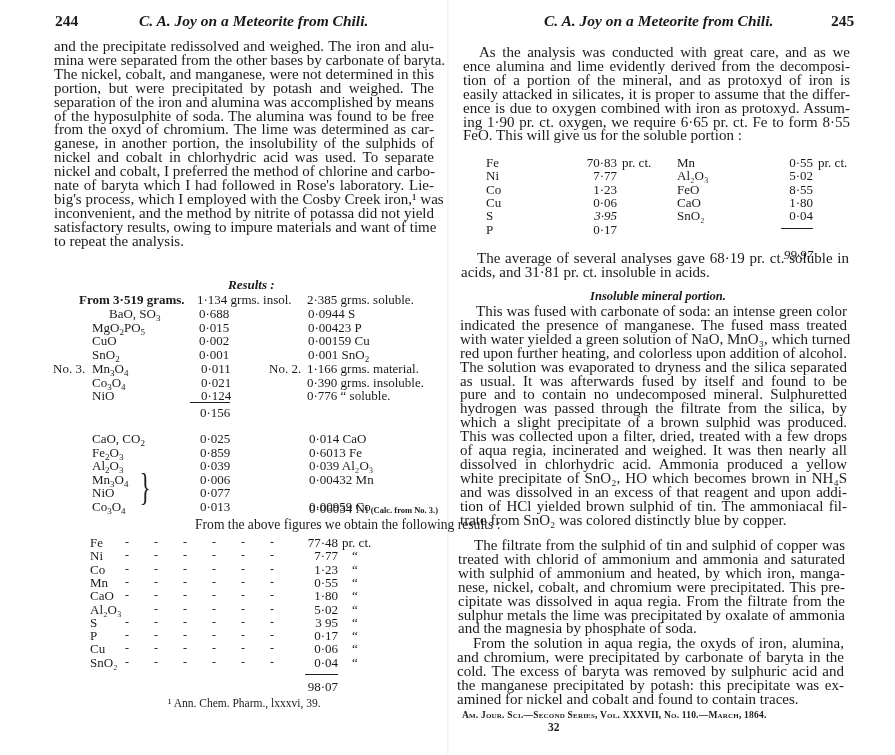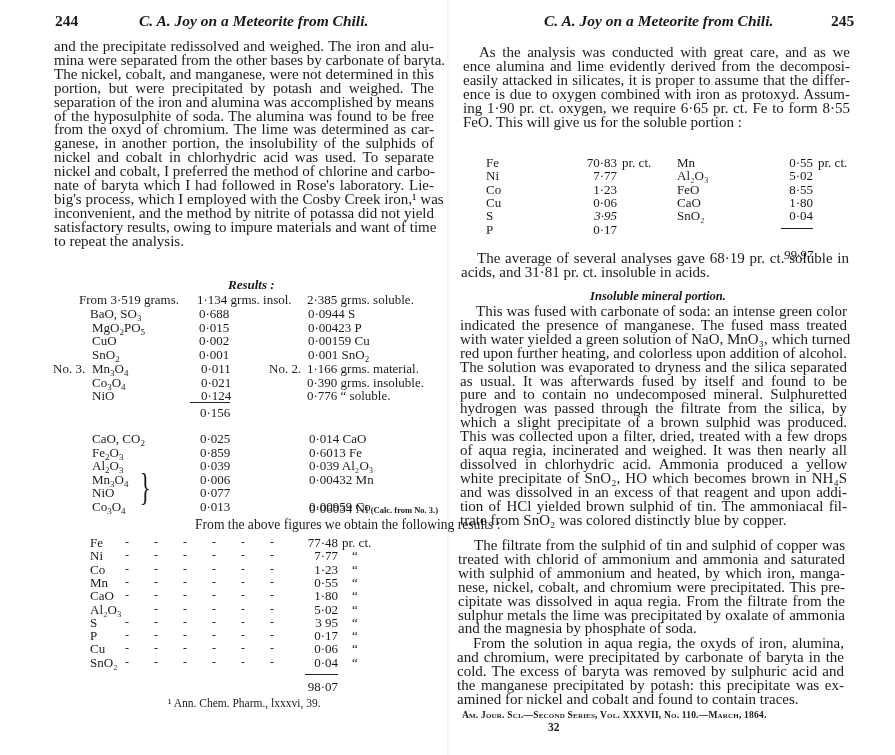--- a/index.html
+++ b/index.html
@@ -49,32 +49,32 @@
       <span class="just-line">nickel and cobalt, I preferred the method of chlorine and carbo-</span>
       <span class="just-line">nate of baryta which I had followed in Rose's laboratory.  Lie-</span>
       <span class="just-line">big's process, which I employed with the Cosby Creek iron,¹ was</span>
       <span class="just-line">inconvenient, and the method by nitrite of potassa did not yield</span>
       <span class="just-line">satisfactory results, owing to impure materials and want of time</span>
       <span style="display: block; white-space: nowrap;">to repeat the analysis.</span>
     </div>
 
   <div class="cell italic bold" style="left:228px; top:278px;text-align:right;">Results :</div>
 
-  <div class="cell" style="left:79px; top:293px;">From 3·519 grams.</div>
+  <div class="cell" style="left:79px; top:293px;font-weight:bold;">From 3·519 grams.</div>
   <div class="cell" style="left:197px; top:293px;">1·134 grms. insol.</div>
   <div class="cell" style="left:307px; top:293px;">2·385 grms. soluble.</div>
 
   <div id="results-block"></div>
 
   <div class="cell" style="left:195px; top:518px; font-size:13.6px;">From the above figures we obtain the following results :</div>
 
   <div id="summary-block"></div>
 
   <div class="cell small" style="left:168px; top:697px;">¹ Ann. Chem. Pharm., lxxxvi, 39.</div>
-<div class="cell" style="left: 90px; top: 307px;">BaO, SO<sub>3</sub></div>
+<div class="cell" style="left: 109px; top: 307px;">BaO, SO<sub>3</sub></div>
     <div class="cell" style="left: 199px; top: 307px;">0·688</div>
     <div class="cell" style="left: 308px; top: 307px;">0·0944  S</div>
     <div class="cell" style="left: 92px; top: 320.5px;">MgO<sub>2</sub>PO<sub>5</sub></div>
     <div class="cell" style="left: 199px; top: 320.5px;">0·015</div>
     <div class="cell" style="left: 308px; top: 320.5px;">0·00423  P</div>
     <div class="cell" style="left: 92px; top: 334px;">CuO</div>
     <div class="cell" style="left: 199px; top: 334px;">0·002</div>
     <div class="cell" style="left: 308px; top: 334px;">0·00159  Cu</div>
     <div class="cell" style="left: 92px; top: 347.5px;">SnO<sub>2</sub></div>
     <div class="cell" style="left: 199px; top: 347.5px;">0·001</div>
@@ -206,20 +206,21 @@
 
 <div id="right-page" class="page">
   <div class="hdr">
     <span class="title" style="left:96px;">C. A. Joy on a Meteorite from Chili.</span>
     <span class="num" style="left:383px;">245</span>
   </div>
 
   <div class="para" id="rp-para1" style="left:15px; top:46px; width:387px;">
       <span class="just-line" style="padding-left: 16px;">As the analysis was conducted with great care, and as we</span>
       <span class="just-line">ence alumina and lime evidently derived from the decomposi-</span>
+      <span class="just-line">tion of a portion of the mineral, and as protoxyd of iron is</span>
       <span class="just-line">easily attacked in silicates, it is proper to assume that the differ-</span>
       <span class="just-line">ence is due to oxygen combined with iron as protoxyd.  Assum-</span>
       <span class="just-line">ing 1·90 pr. ct. oxygen, we require 6·65 pr. ct. Fe to form 8·55</span>
       <span style="display: block; white-space: nowrap;">FeO.  This will give us for the soluble portion :</span>
     </div>
 
   <div id="soluble-block"></div>
 
   <div class="para" id="rp-para2" style="left:13px; top:252px; width:388px;">
       <span class="just-line" style="padding-left: 16px;">The average of several analyses gave 68·19 pr. ct. soluble in</span>

